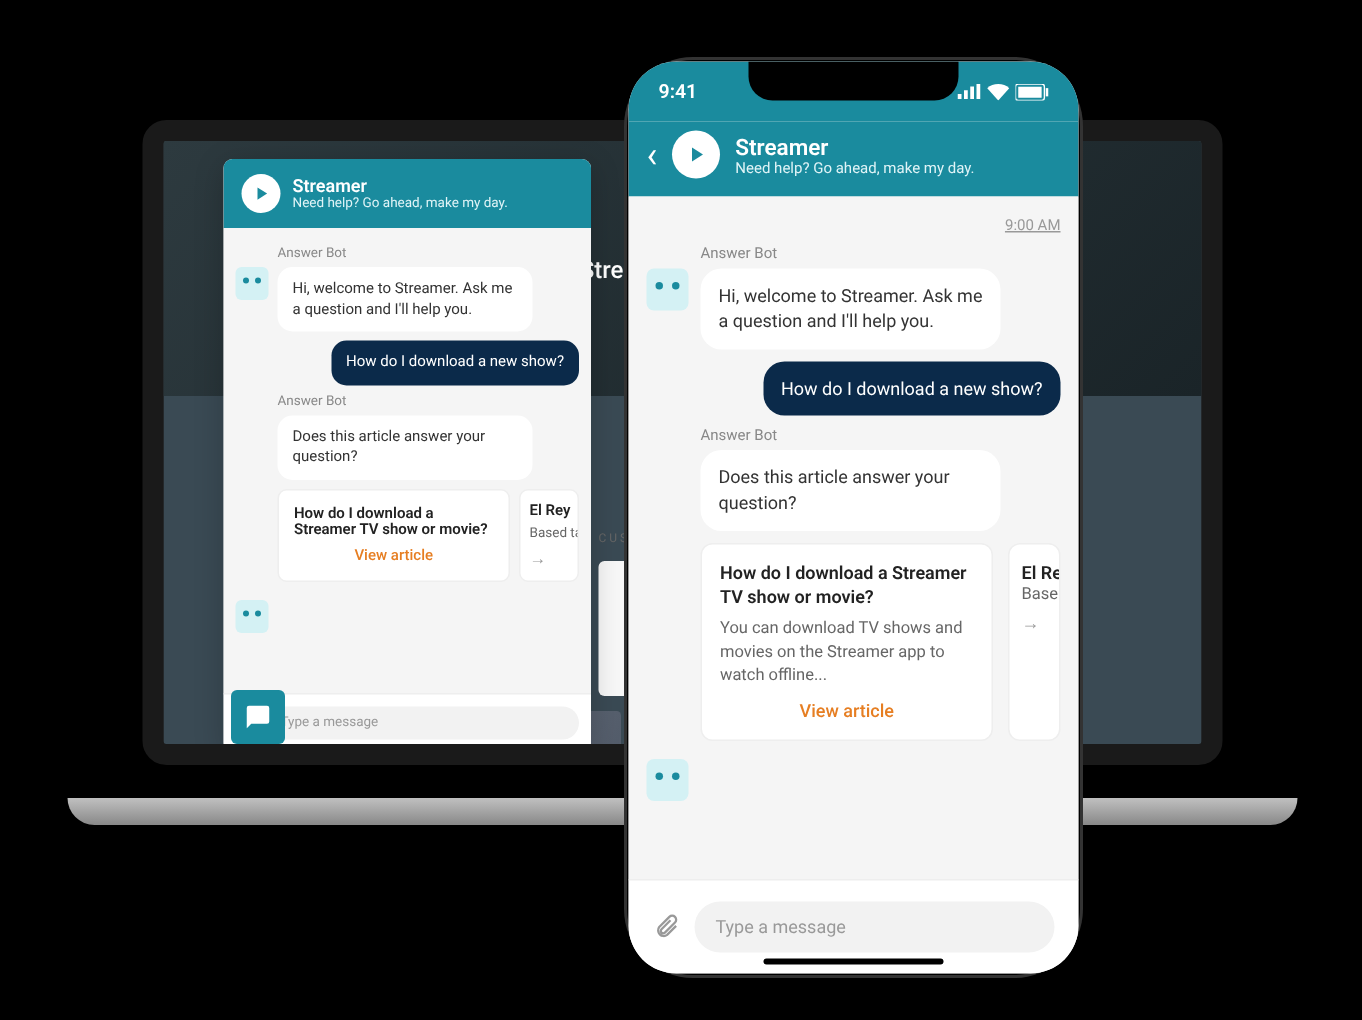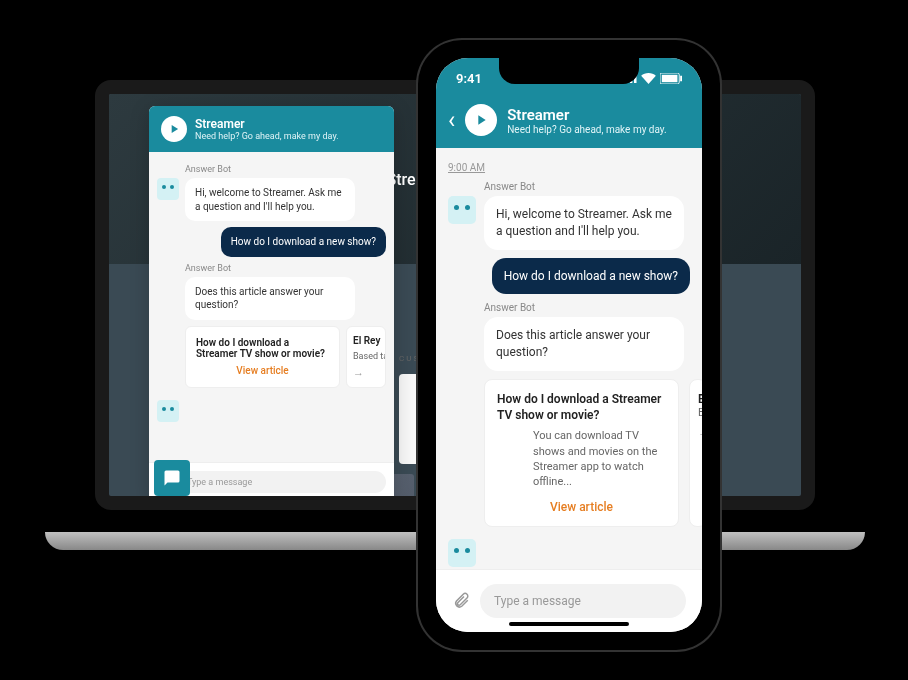--- a/index.html
+++ b/index.html
@@ -37,44 +37,44 @@
   .article-title { font-size:10px; font-weight:600; color:#222; margin-bottom:4px; }
   .article-snip { font-size:9px; color:#666; line-height:1.35; }
   .view-link { text-align:center; font-size:10px; color:#e67e22; font-weight:500; margin-top:6px; }
   .chat-input-bar { display:flex; align-items:center; gap:6px; padding:8px; background:#fff; border-top:1px solid #eee; }
   .attach-icon { width:14px; height:14px; color:#999; }
   .type-pill { flex:1; background:#f2f2f2; border-radius:14px; padding:6px 10px; font-size:9px; color:#999; }
   .chat-fab { position:absolute; left:45px; bottom:0px; width:36px; height:36px; background:#1a8b9e; border-radius:4px; display:flex; align-items:center; justify-content:center; }
   .chat-fab svg { width:18px; height:18px; fill:#fff; }
 
   
-  .phone { position:absolute; left:418px; top:40px; width:302px; height:610px; background:#000; border-radius:44px; padding:18px; box-shadow:0 0 0 2px #333; z-index:10; }
+  .phone { position:absolute; left:418px; top:40px; width:302px; height:610px; background:#000; border-radius:44px; padding:1px; box-shadow:0 0 0 2px #333; z-index:10; }
   .phone-screen { width:100%; height:100%; background:#f5f5f5; border-radius:32px; overflow:hidden; position:relative; display:flex; flex-direction:column; }
   .notch { position:absolute; top:0; left:50%; transform:translateX(-50%); width:140px; height:26px; background:#000; border-radius:0 0 16px 16px; z-index:5; }
   .status-bar { height:40px; background:#1a8b9e; display:flex; justify-content:space-between; align-items:center; padding:0 20px; color:#fff; font-size:13px; font-weight:600; position:relative; }
   .status-icons { display:flex; gap:4px; align-items:center; }
   .phone-header { background:#1a8b9e; padding:6px 12px 12px; display:flex; align-items:center; gap:10px; }
   .back-chevron { color:#fff; font-size:24px; line-height:1; }
   .phone-title { color:#fff; font-size:15px; font-weight:600; }
   .phone-sub { color:#e0f4f7; font-size:10px; }
   .phone-body { flex:1; background:#f5f5f5; padding:10px 12px; overflow:hidden; position:relative; }
-  .time-stamp { text-align:left; font-size:10px; color:#999; margin:4px 0 8px;text-decoration:underline; }
+  .time-stamp { text-align:right; font-size:10px; color:#999; margin:4px 0 8px;text-decoration:underline; }
   .p-label-small { font-size:10px; color:#888; margin:6px 0 4px 36px; }
   .p-msg-row { display:flex; gap:8px; margin-bottom:8px; }
   .p-msg-row.user { justify-content:flex-end; }
   .p-bot-avatar { width:28px; height:28px; border-radius:5px; background:#d4f1f4; flex-shrink:0; position:relative; }
   .p-bot-avatar::before, .p-bot-avatar::after { content:''; position:absolute; width:5px; height:5px; background:#1a8b9e; border-radius:50%; top:9px; }
   .p-bot-avatar::before { left:6px; }
   .p-bot-avatar::after { right:6px; }
   .p-bubble { background:#fff; border-radius:14px; padding:10px 12px; font-size:12px; line-height:1.4; color:#333; max-width:200px; }
   .p-bubble.user { background:#0b2a4a; color:#fff; }
   .p-cards-row { display:flex; gap:10px; margin-left:36px; }
   .p-article-card { background:#fff; border-radius:8px; padding:12px; border:1px solid #eee; width:195px; flex-shrink:0; }
   .p-article-title { font-size:12px; font-weight:600; color:#222; margin-bottom:5px; line-height:1.3; }
-  .p-article-snip { font-size:11px; color:#666; line-height:1.4;margin-left:36px; }
+  .p-article-snip { font-size:11px; color:#666; line-height:1.4; }
   .p-view-link { text-align:center; font-size:12px; color:#e67e22; font-weight:500; margin-top:10px; }
   .p-secondary-card { width:40px; background:#fff; border-radius:8px; padding:12px 8px; border:1px solid #eee; overflow:hidden; }
   .p-sec-title { font-size:12px; font-weight:600; color:#222; white-space:nowrap; }
   .p-sec-snip { font-size:11px; color:#666; white-space:nowrap; }
   .p-bot-row-bottom { margin-top:12px; }
   .phone-input-bar { display:flex; align-items:center; gap:10px; padding:14px 16px; background:#fff; border-top:1px solid #eee; }
   .p-attach { width:18px; height:18px; }
   .p-type-pill { flex:1; background:#f2f2f2; border-radius:18px; padding:10px 14px; font-size:12px; color:#999; }
   .home-indicator { position:absolute; bottom:6px; left:50%; transform:translateX(-50%); width:120px; height:4px; background:#000; border-radius:2px; }
 

